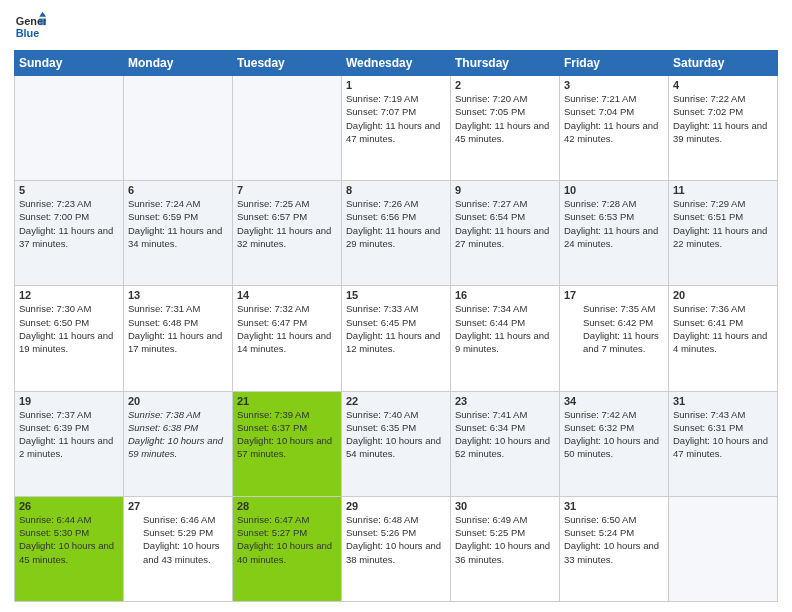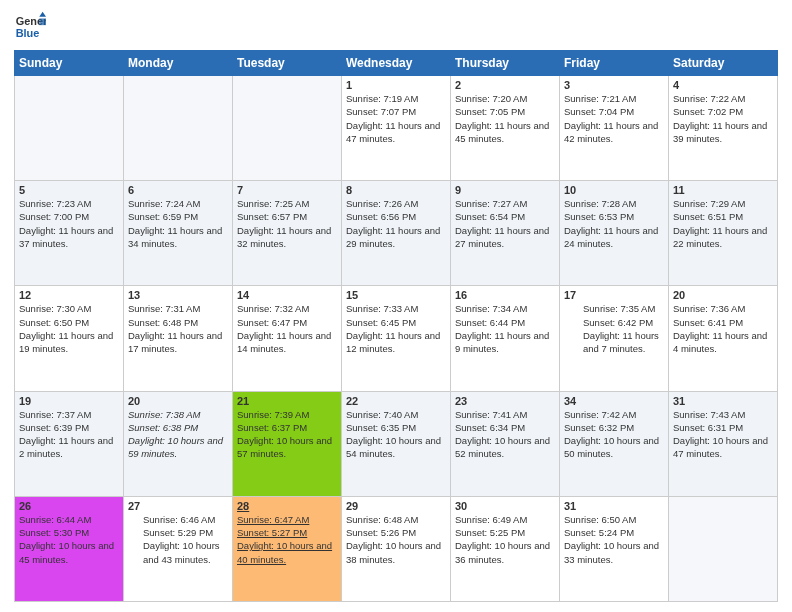--- a/index.html
+++ b/index.html
@@ -278,33 +278,33 @@
 Daylight: 10 hours and 50 minutes.</div>
           </td>
           <td style="background: rgb(240, 244, 248);">
             <div class="day-number">31</div>
             <div class="day-info" style="white-space: pre-line;">Sunrise: 7:43 AM
 Sunset: 6:31 PM
 Daylight: 10 hours and 47 minutes.</div>
           </td>
         </tr>
         <tr>
-          <td style="background: #d946ef;">
+          <td style="background: #84cc16;">
             <div class="day-number">26</div>
             <div class="day-info" style="white-space: pre-line;">Sunrise: 6:44 AM
 Sunset: 5:30 PM
 Daylight: 10 hours and 45 minutes.</div>
           </td>
           <td style="background: rgb(255, 255, 255);">
             <div class="day-number">27</div>
             <div class="day-info" style="white-space: pre-line; margin-left: 15px;">Sunrise: 6:46 AM
 Sunset: 5:29 PM
 Daylight: 10 hours and 43 minutes.</div>
           </td>
-          <td style="background: #fdba74; text-decoration: underline;">
+          <td style="background: #84cc16;">
             <div class="day-number">28</div>
             <div class="day-info" style="white-space: pre-line;">Sunrise: 6:47 AM
 Sunset: 5:27 PM
 Daylight: 10 hours and 40 minutes.</div>
           </td>
           <td style="background: rgb(255, 255, 255);">
             <div class="day-number">29</div>
             <div class="day-info" style="white-space: pre-line;">Sunrise: 6:48 AM
 Sunset: 5:26 PM
 Daylight: 10 hours and 38 minutes.</div>

